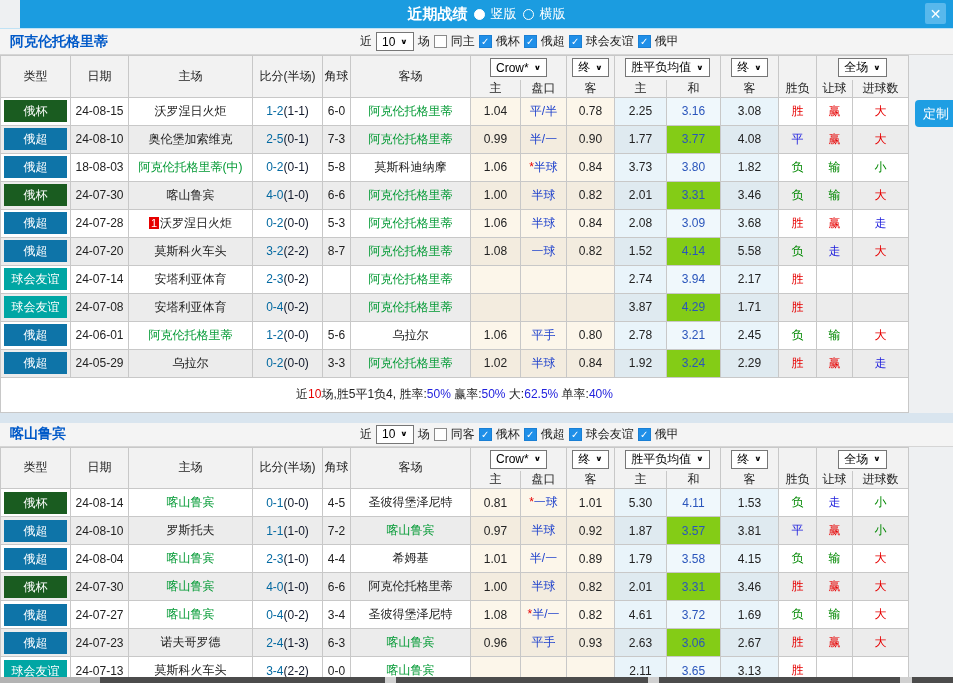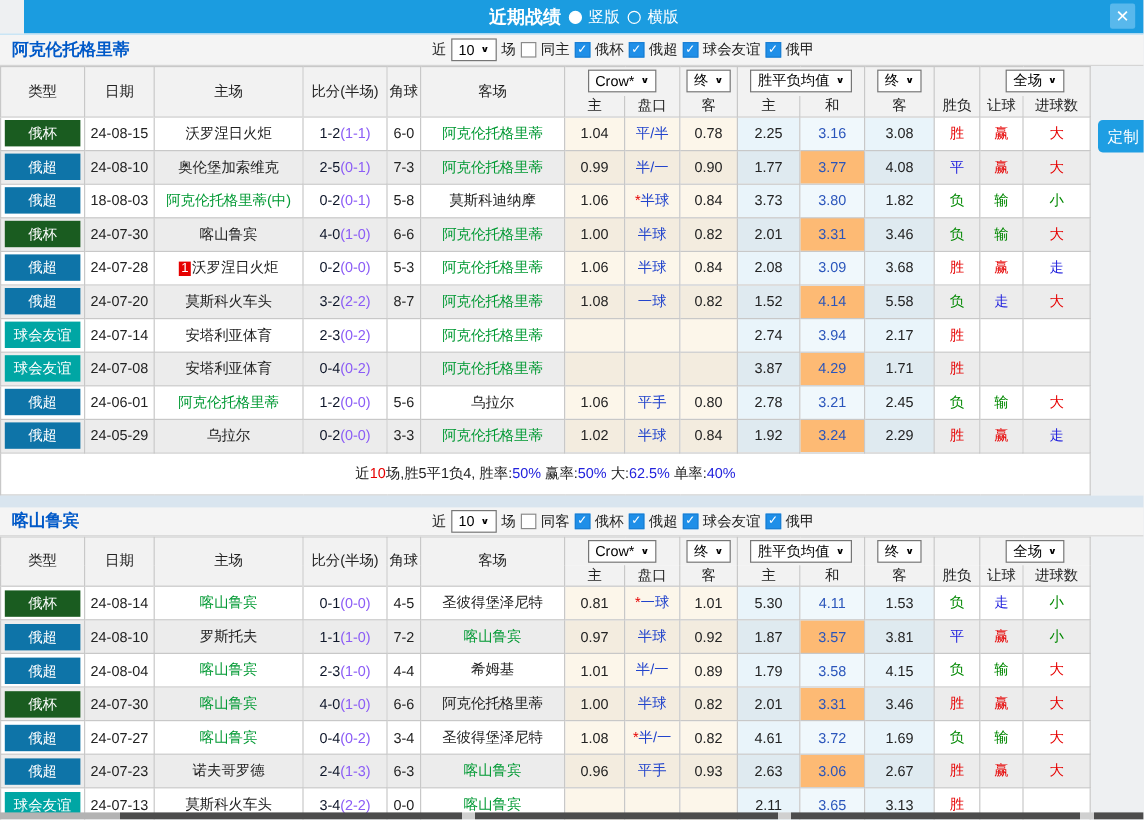--- a/index.html
+++ b/index.html
@@ -50,27 +50,27 @@
   .ctl-row th { height: 24px; border-bottom: none; }
   .sub-row th { height: 17px; border-top: none; }
   thead th.span2 { height: 41px; }
   tbody td { height: 28px; font-size: 12px; }
   tr.even td { background: #ececec; }
   td.ah { background: #fcf6ea; }
   tr.even td.ah { background: #f3ecdf; }
   td.eu { background: #e9f4fa; }
   tr.even td.eu { background: #dfeaf0; }
   td.eu-draw { background: #f0f8fc; color: #2a55bb; }
-  tr.even td.eu-draw { background: #fdba74; }
+  tr.even td.eu-draw { background: #84cc16; }
   .type-badge { display: block; margin: 2px 3px; height: 22px; line-height: 22px; color: #fff; font-size: 12px; }
   .t-cup { background: #1a5c20; }
   .t-sup { background: #0e74a8; }
   .t-fr  { background: #00a6a4; }
-  .ft { color: #0f172a; }
-  .ht { color: #8b5cf6; }
+  .ft { color: #0369a1; }
+  .ht { color: #0f172a; }
   .focus-team { color: #009933; }
   .red-badge { background: #e60000; color: #fff; padding: 0 2px; margin-right: 1px; font-size: 11px; }
   .ah-line { color: #2244cc; }
   .star { color: #e60000; }
   .c-red { color: #e60000; }
   .c-blue { color: #2222dd; }
   .c-green { color: #008800; }
   tr.summary td { height: 35px; background: #fff; font-size: 12px; }
   .gap-band { height: 10px; background: #d9e5ef; width: 953px; }
   

